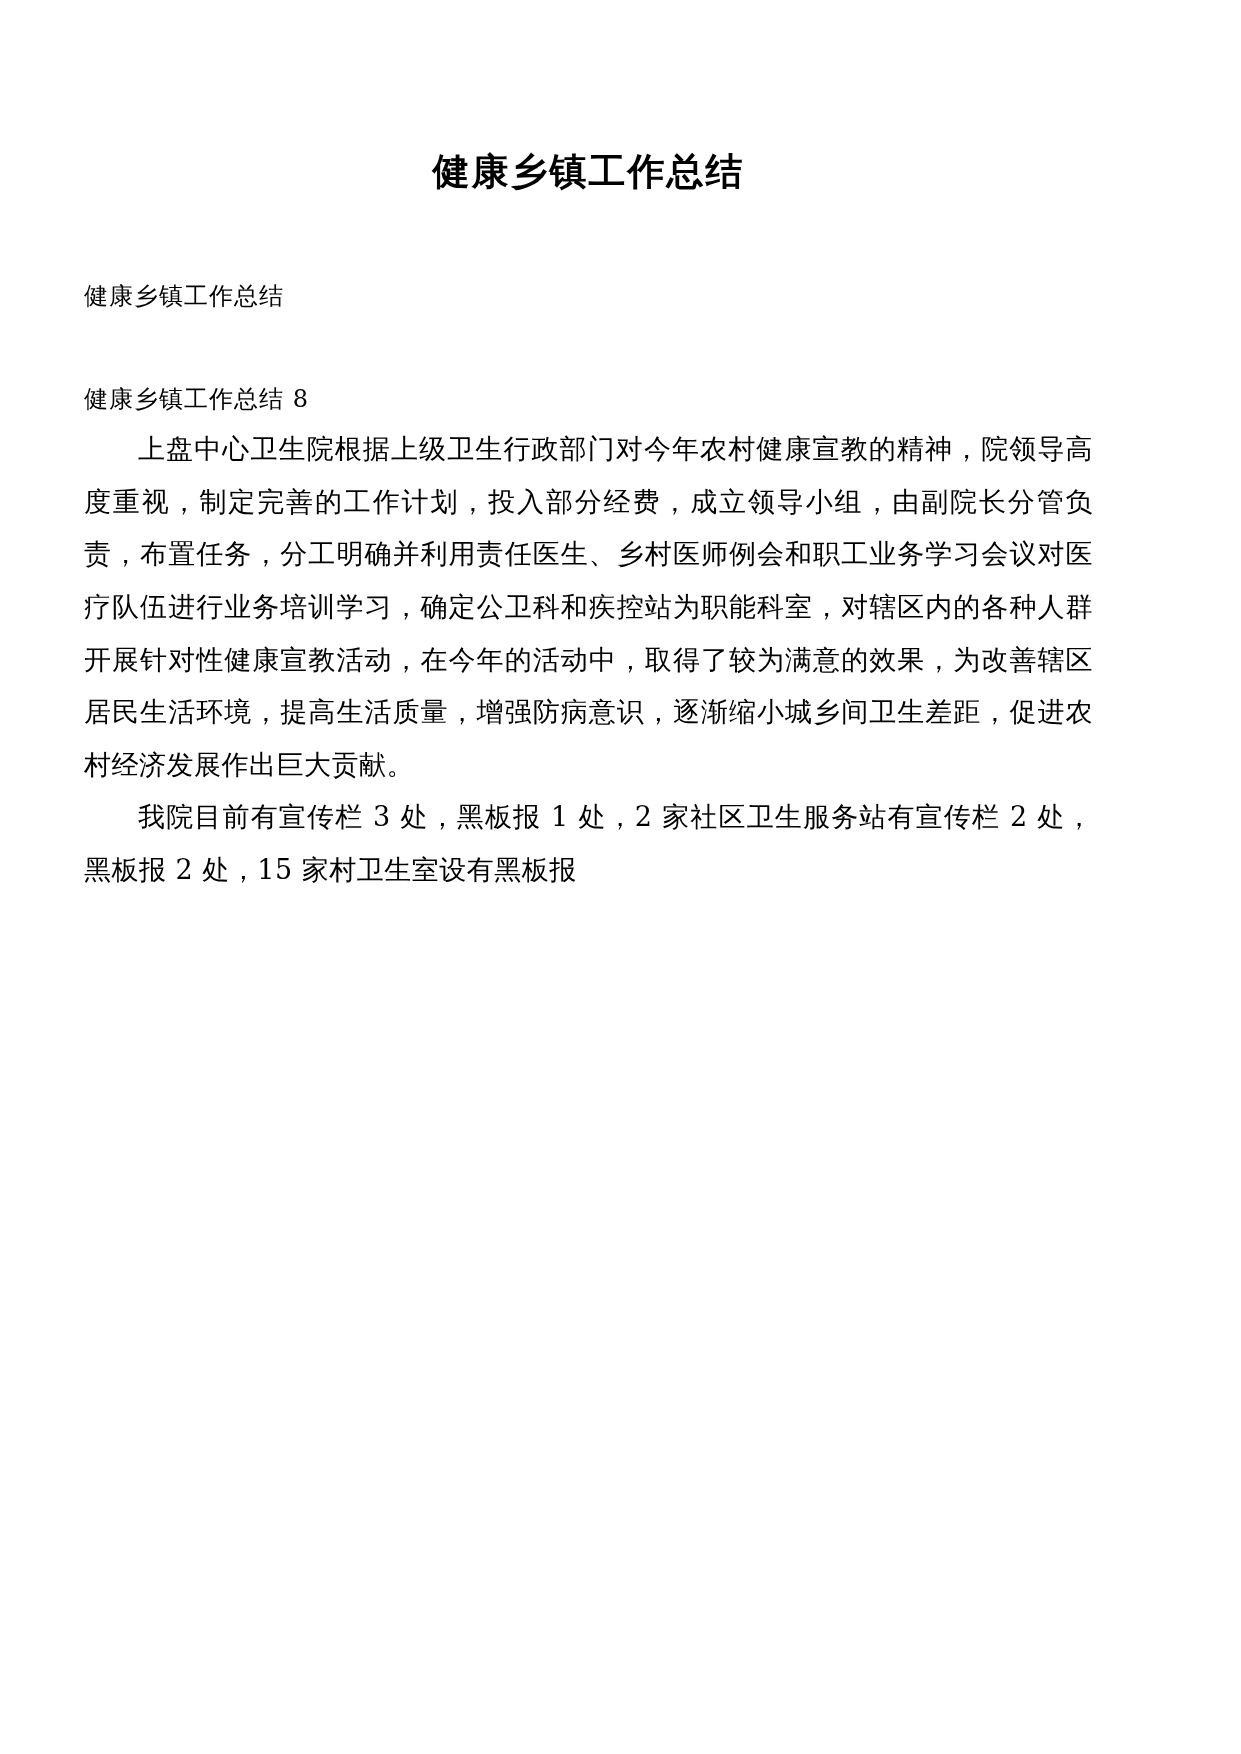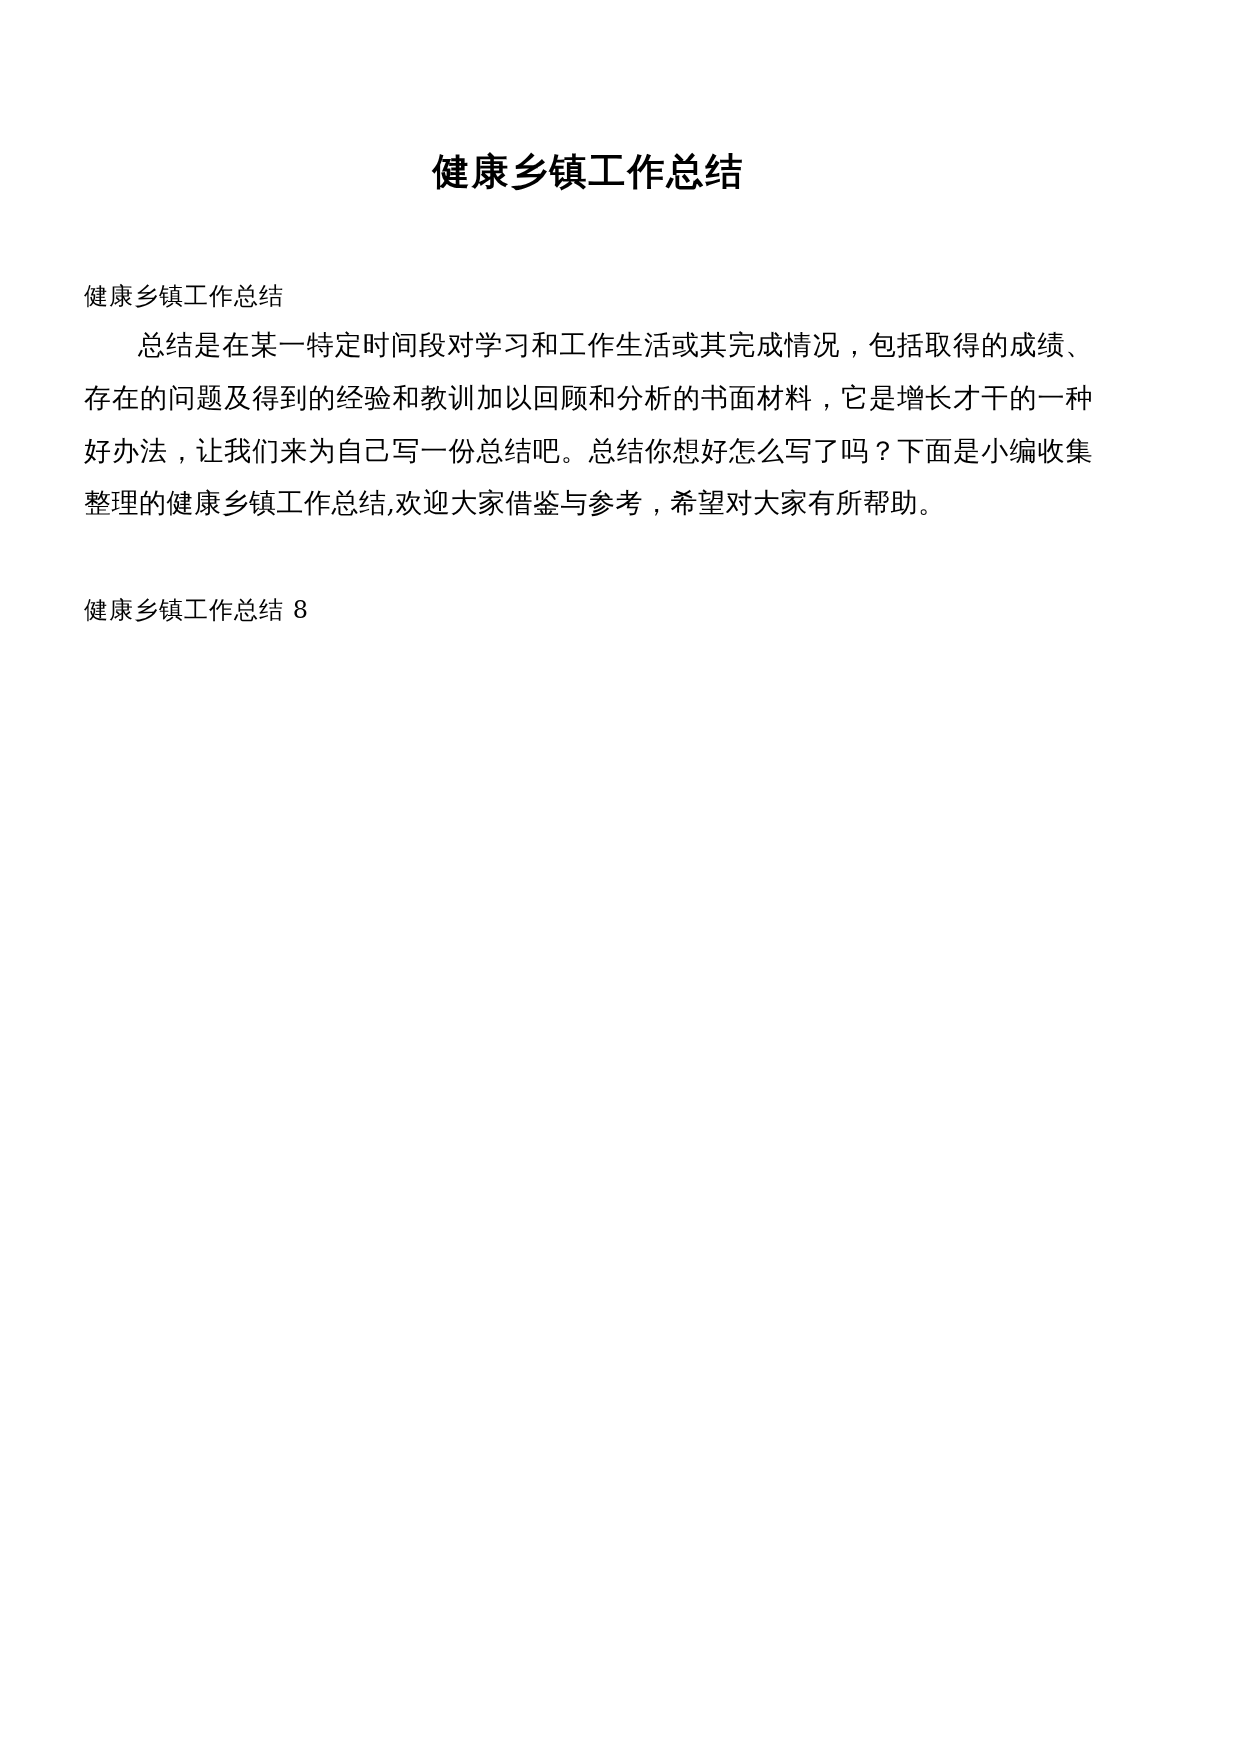--- a/index.html
+++ b/index.html
@@ -61,20 +61,21 @@
 </style>
 </head>
 <body>
 
 <div class="page">
 
   <h1 class="doc-title">健康乡镇工作总结</h1>
 
   <div class="subtitle">健康乡镇工作总结</div>
 
-  <p class="body-text indent gap-large">总结是在某一特定时间段对学习和工作生活或其完成情况，包括取得的成绩、存在的问题及得到的经验和教训加以回顾和分析的书面材料，它是增长才干的一种好办法，让我们来为自己写一份总结吧。总结你想好怎么写了吗？下面是小编收集整理的健康乡镇工作总结,欢迎大家借鉴与参考，希望对大家有所帮助。</p>
 
   <div class="section-label">健康乡镇工作总结 8</div>
 
+  <p class="body-text indent tight">上盘中心卫生院根据上级卫生行政部门对今年农村健康宣教的精神，院领导高度重视，制定完善的工作计划，投入部分经费，成立领导小组，由副院长分管负责，布置任务，分工明确并利用责任医生、乡村医师例会和职工业务学习会议对医疗队伍进行业务培训学习，确定公卫科和疾控站为职能科室，对辖区内的各种人群开展针对性健康宣教活动，在今年的活动中，取得了较为满意的效果，为改善辖区居民生活环境，提高生活质量，增强防病意识，逐渐缩小城乡间卫生差距，促进农村经济发展作出巨大贡献。</p>
 
 
+  <p class="body-text indent">我院目前有宣传栏 3 处，黑板报 1 处，2 家社区卫生服务站有宣传栏 2 处，黑板报 2 处，15 家村卫生室设有黑板报</p>
 
 </div>
 
 </body></html>

